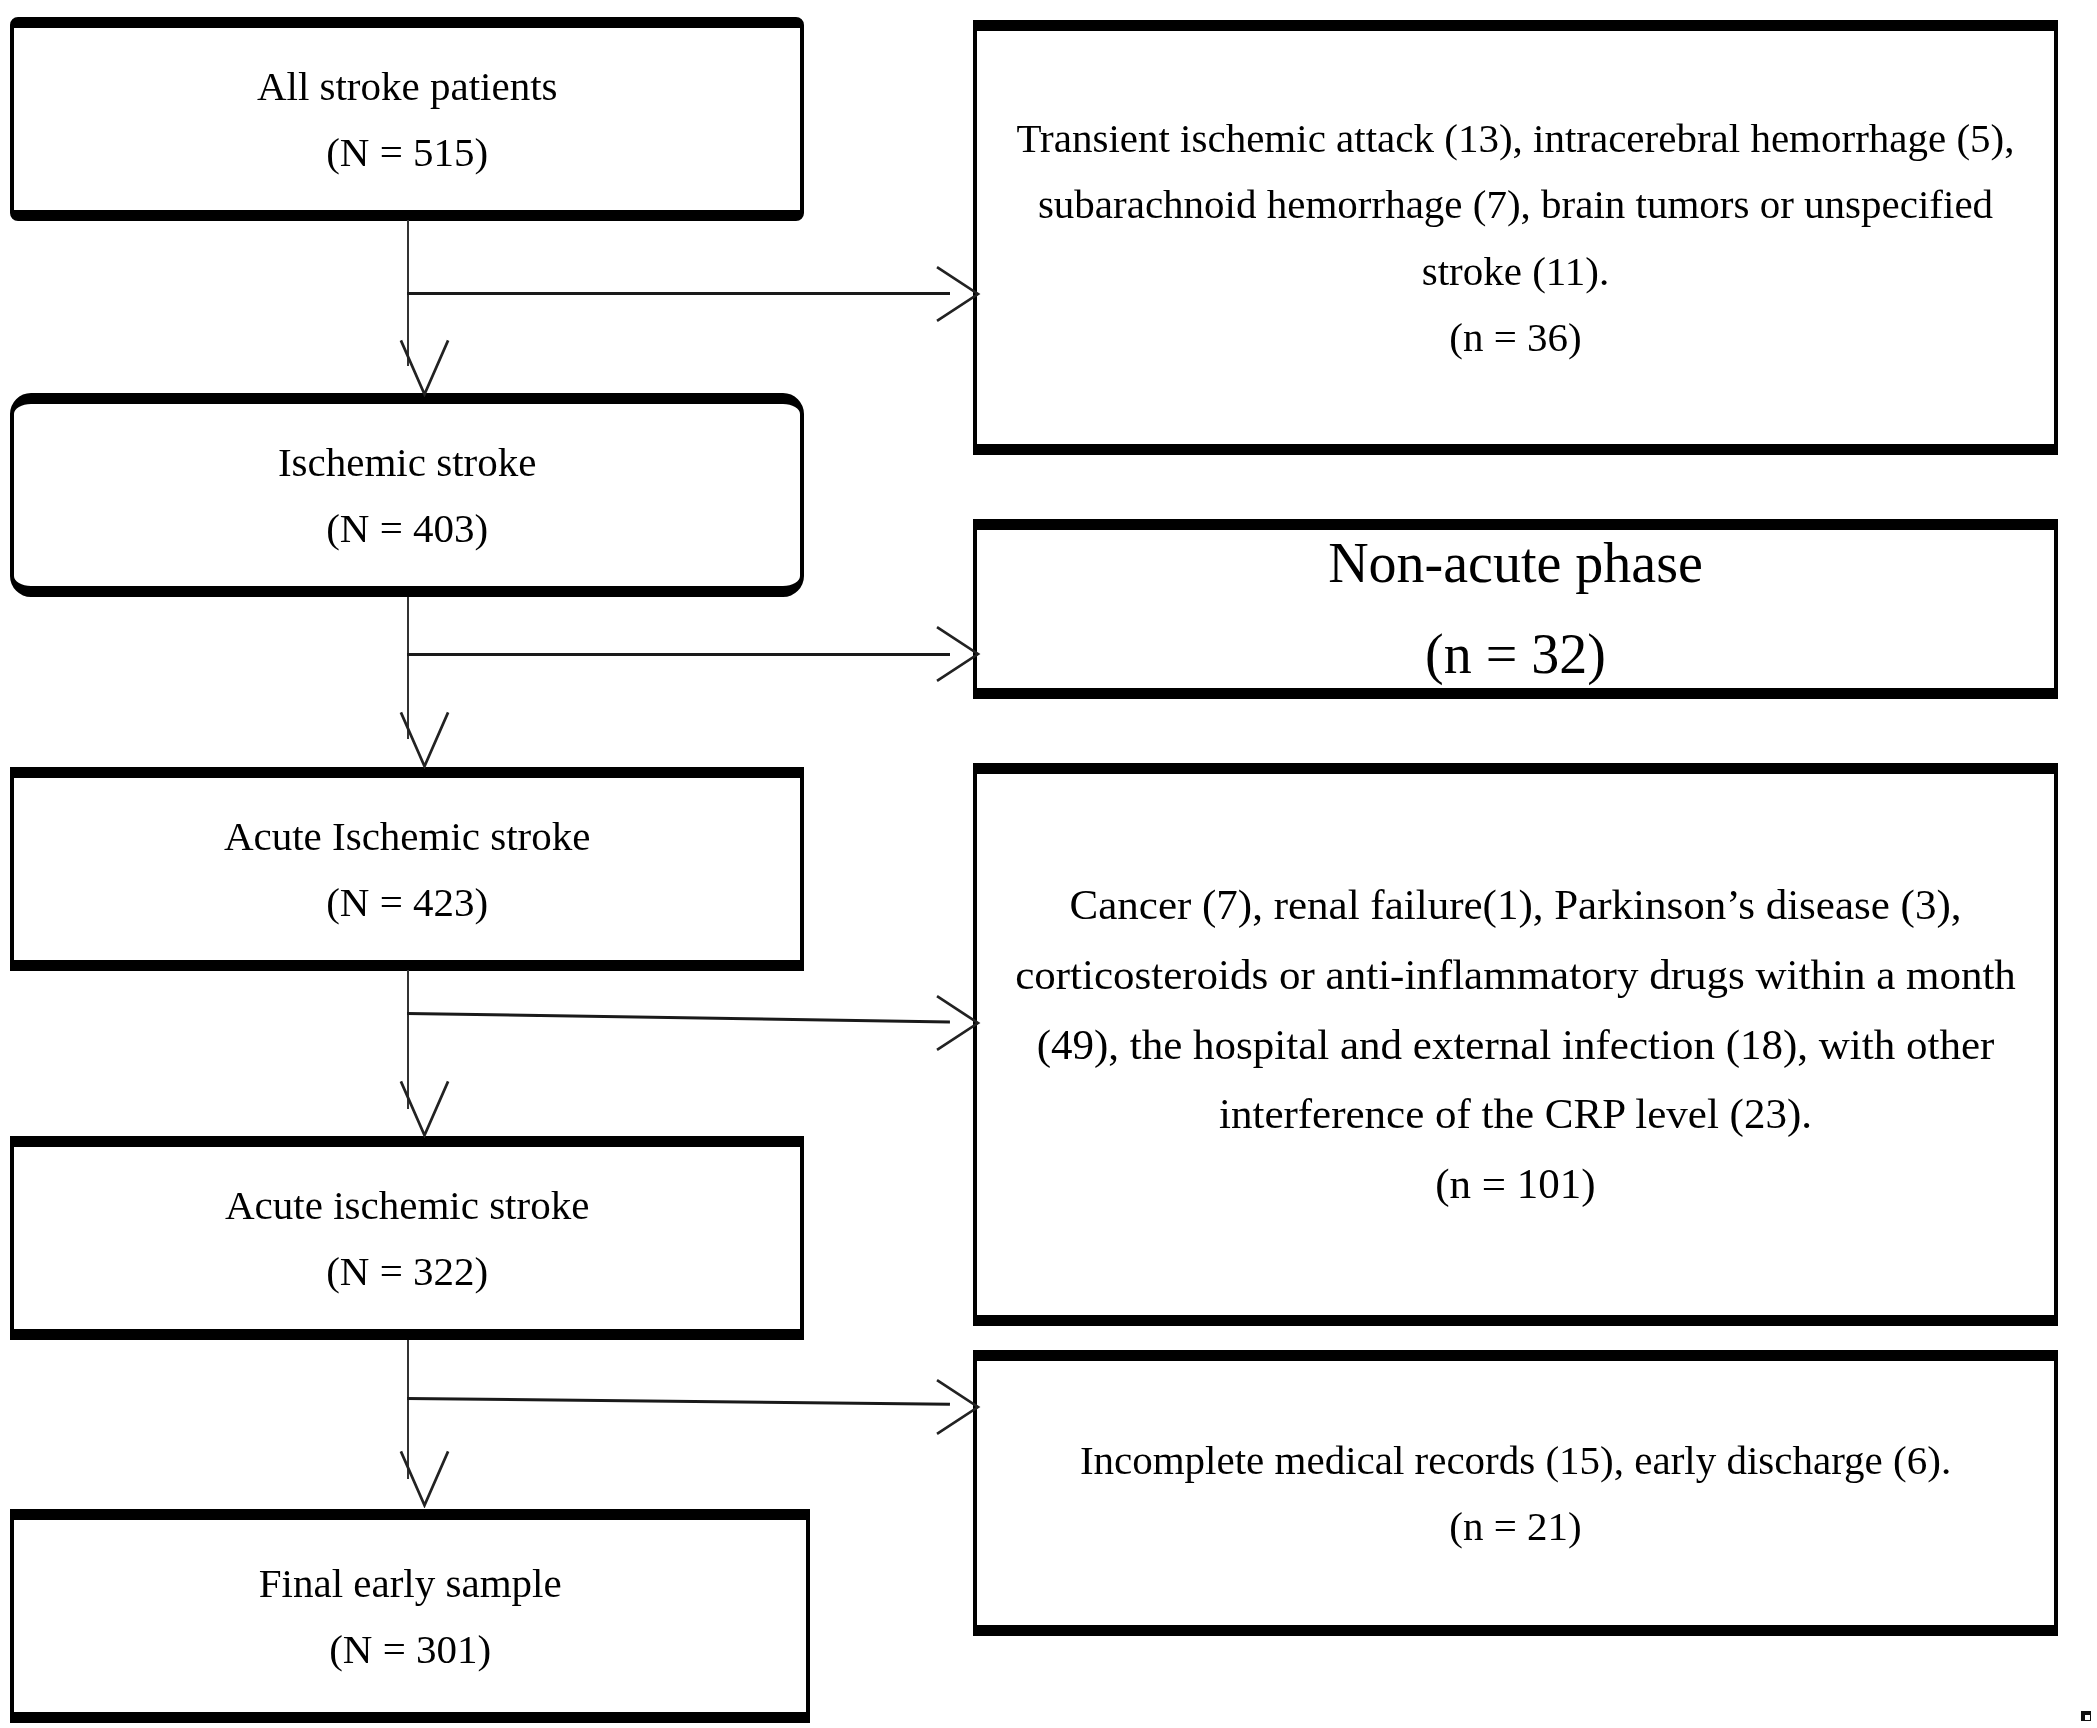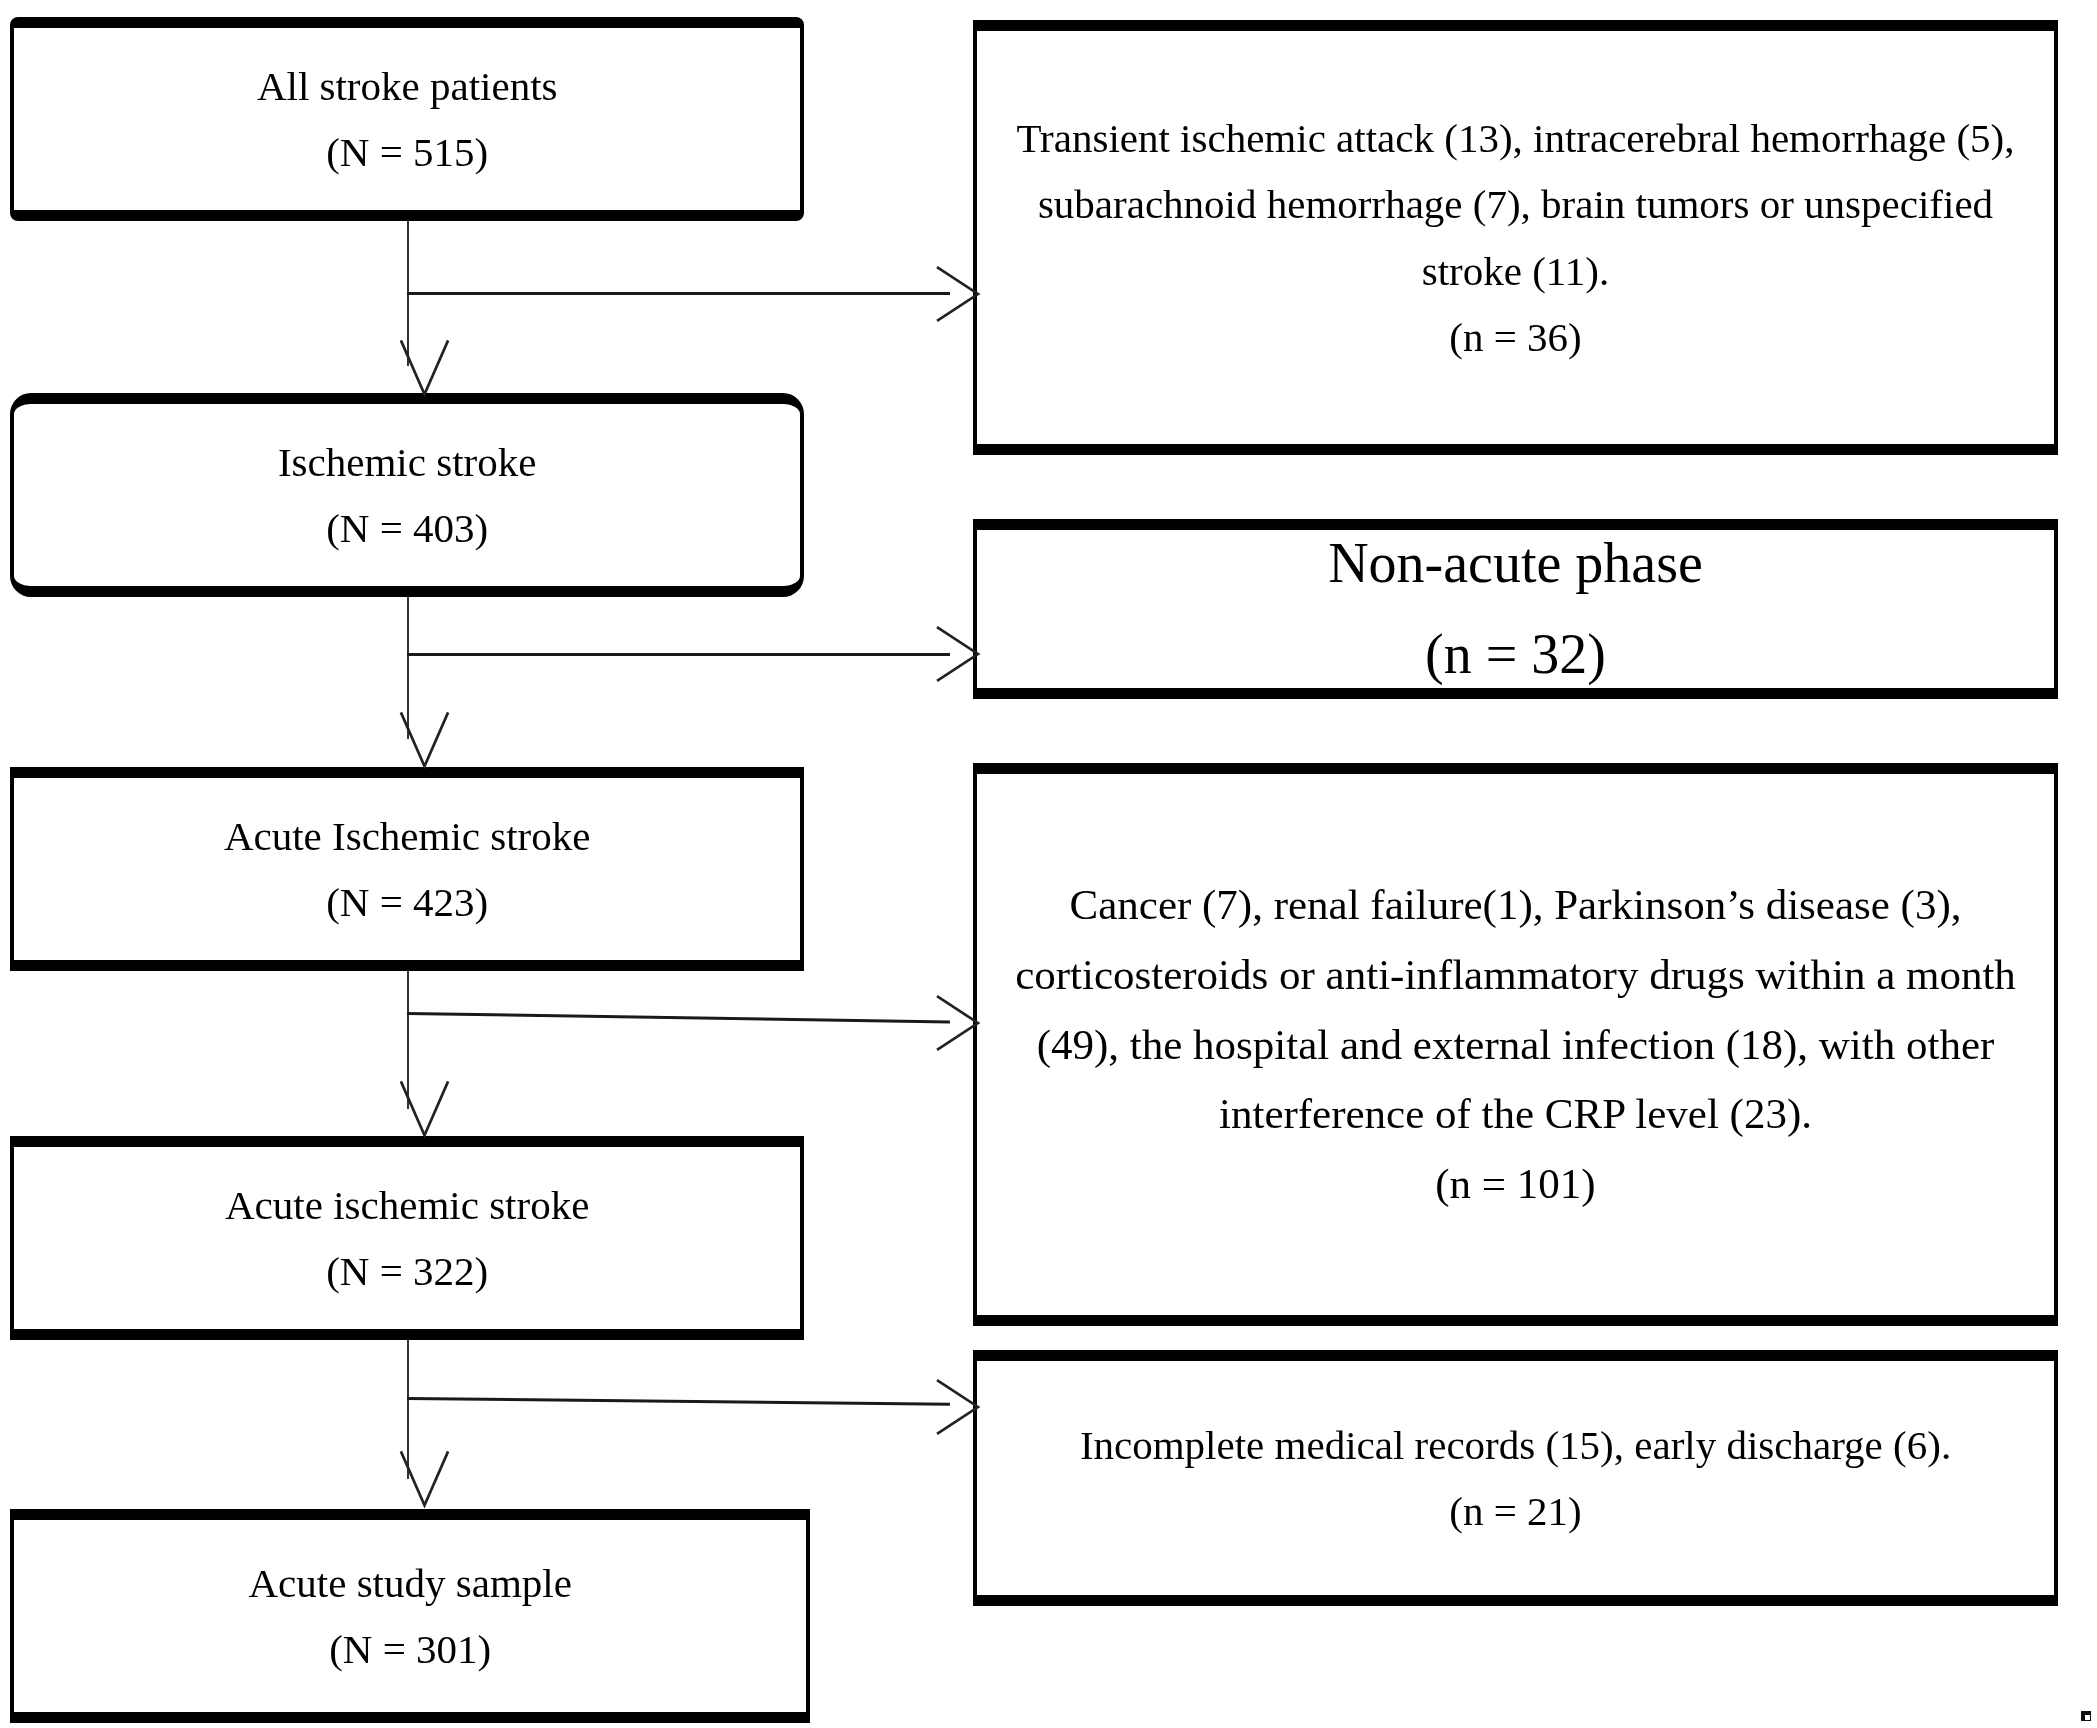--- a/index.html
+++ b/index.html
@@ -48,21 +48,21 @@
   
   .n-all      { left: 10.2px;   top: 17px;   width: 794px; height: 204px; font-size: 41px; border-radius: 8px; }
   .n-isch     { left: 10.2px;   top: 393px;  width: 794px; height: 204px; font-size: 41px; border-radius: 21px; }
   .n-acute1   { left: 10.2px;   top: 767px; width: 794px; height: 204px; font-size: 41px; }
   .n-acute2   { left: 10.2px;   top: 1136px; width: 794px; height: 204px; font-size: 41px; }
   .n-final    { left: 10.2px;   top: 1509px; width: 800px; height: 214px; font-size: 41px; }
 
   .x-tia      { left: 973px; top: 20.4px;   width: 1085px; height: 435px;  font-size: 41px; }
   .x-nonacute { left: 973px; top: 519px;  width: 1085px; height: 180px;  font-size: 56px; }
   .x-cancer   { left: 973px; top: 763px; width: 1085px; height: 563px;  font-size: 43px; }
-  .x-incompl  { left: 973px; top: 1350px; width: 1085px; height: 256px;  font-size: 41px; }
+  .x-incompl  { left: 973px; top: 1350px; width: 1085px; height: 286px;  font-size: 41px; }
 
   
   .vline {
     position: absolute;
     width: 2px;
     background: #333333;
   }
   .vtip {
     position: absolute;
     width: 0; height: 0;
@@ -112,21 +112,21 @@
     <span class="line">Acute Ischemic stroke</span>
     <span class="line">(N = 423)</span>
   </div>
 
   <div class="node heavy n-acute2">
     <span class="line">Acute ischemic stroke</span>
     <span class="line">(N = 322)</span>
   </div>
 
   <div class="node heavy n-final">
-    <span class="line">Acute study sample</span>
+    <span class="line">Final early sample</span>
     <span class="line">(N = 301)</span>
   </div>
 
   <div class="node heavy x-tia">
     <span class="para">Transient ischemic attack (13), intracerebral hemorrhage (5), subarachnoid hemorrhage (7), brain tumors or unspecified stroke (11).</span>
     <span class="line">(n = 36)</span>
   </div>
 
   <div class="node heavy x-nonacute">
     <span class="line">Non-acute phase</span>

